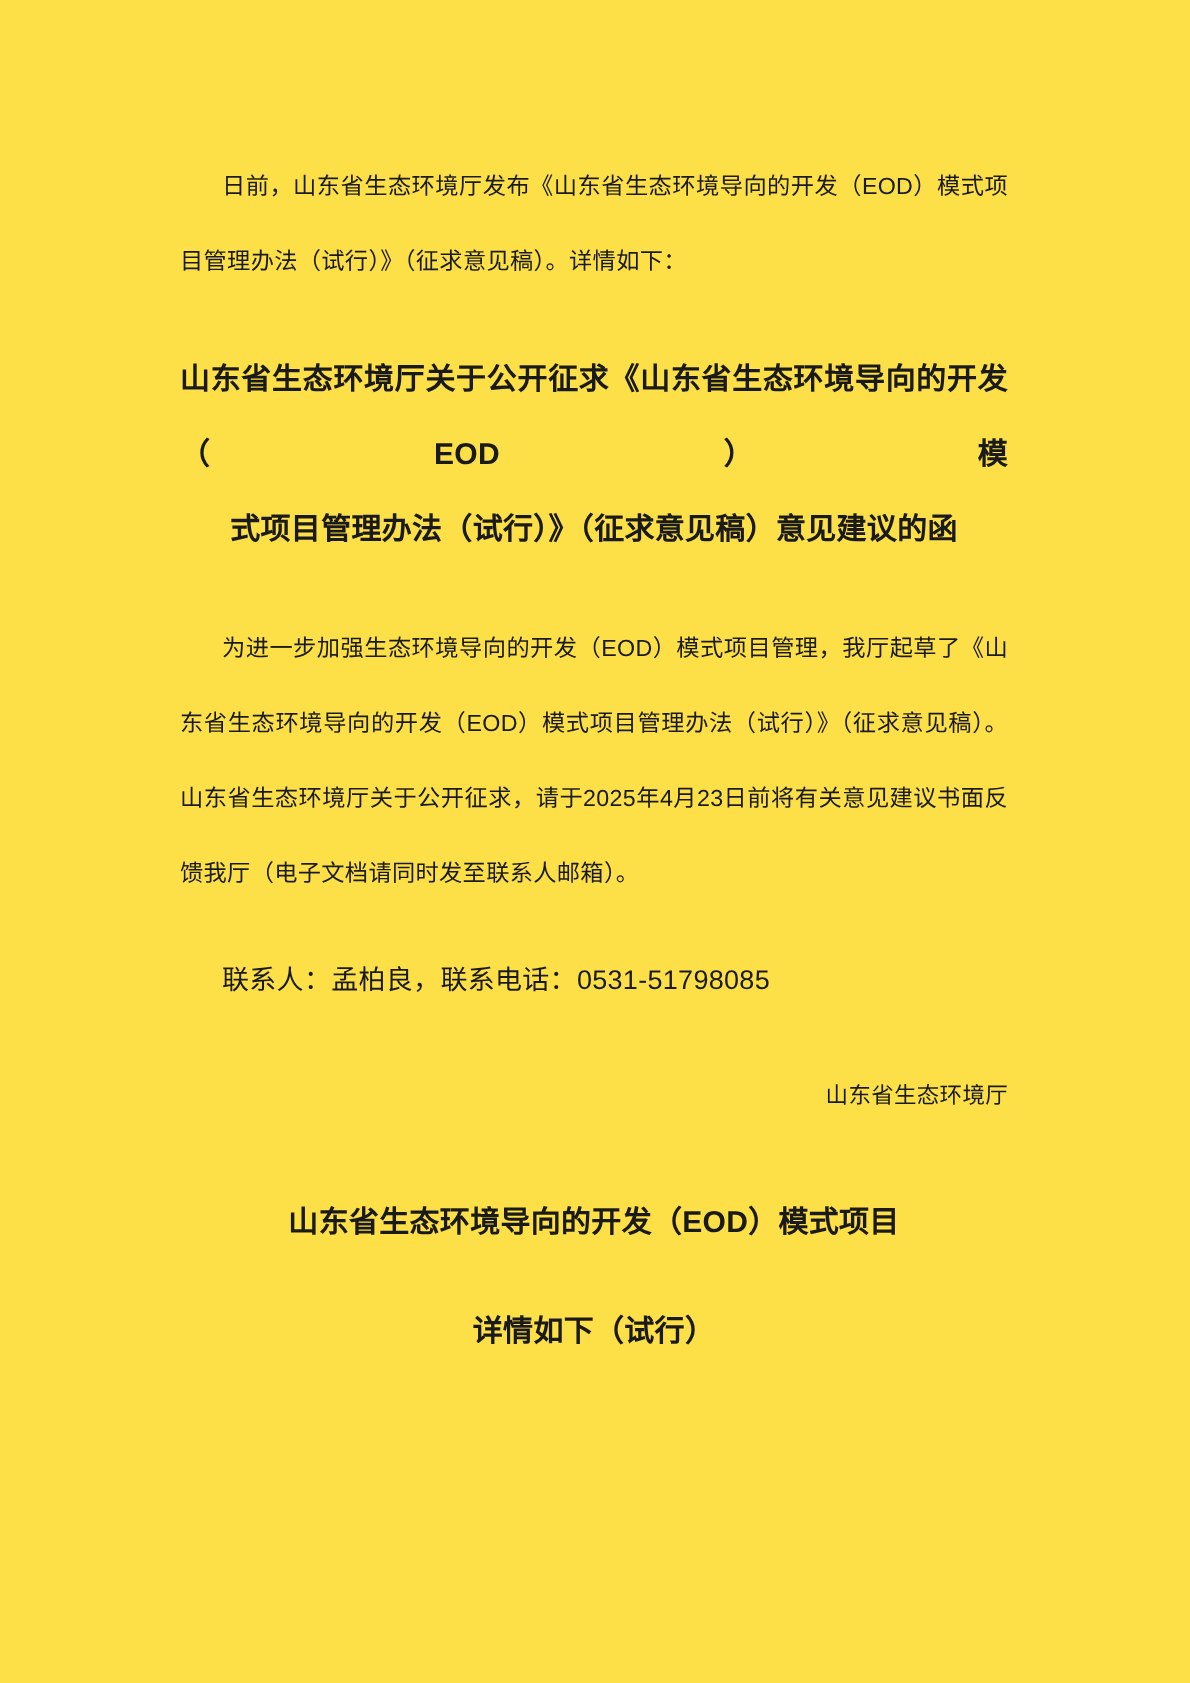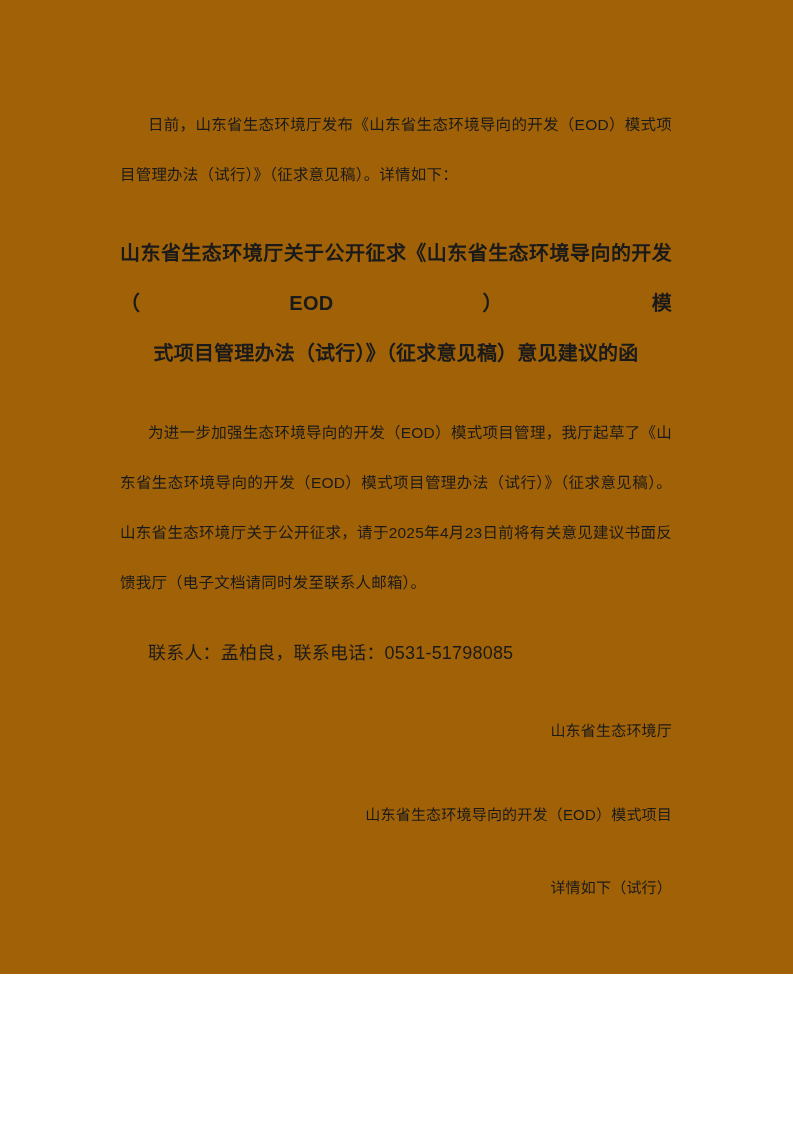--- a/index.html
+++ b/index.html
@@ -11,23 +11,23 @@
 
   body {
     font-family: "Liberation Sans", "DejaVu Sans", sans-serif;
     color: #1a1a1a;
     -webkit-font-smoothing: antialiased;
   }
 
   .page {
     position: relative;
     width: 793px;
-    height: 974px;
+    height: 1122px;
     margin: 0 auto;
-    background: #a16207;
+    background: #fde047;
     overflow: hidden;
     box-sizing: border-box;
   }
 
   
   .doc-body {
     position: absolute;
     left: 120px;
     top: 0;
     width: 552px;
@@ -107,25 +107,25 @@
   }
   .sign-org {
     padding-top: 28px;
   }
   .sign-date {
     padding-top: 16px;
   }
 
   
   .doc-title {
-    font-size: 15px;
-    font-weight: normal;
+    font-size: 20px;
+    font-weight: bold;
     line-height: 50px;
     margin: 0;
-    text-align: right;
+    text-align: center;
     letter-spacing: 0.2px;
     white-space: nowrap;
   }
   .doc-title-1 { padding-top: 34px; }
   .doc-title-2 { padding-top: 23px; }
   .doc-title-3 { padding-top: 23px; }
 </style>
 </head>
 <body>
 

